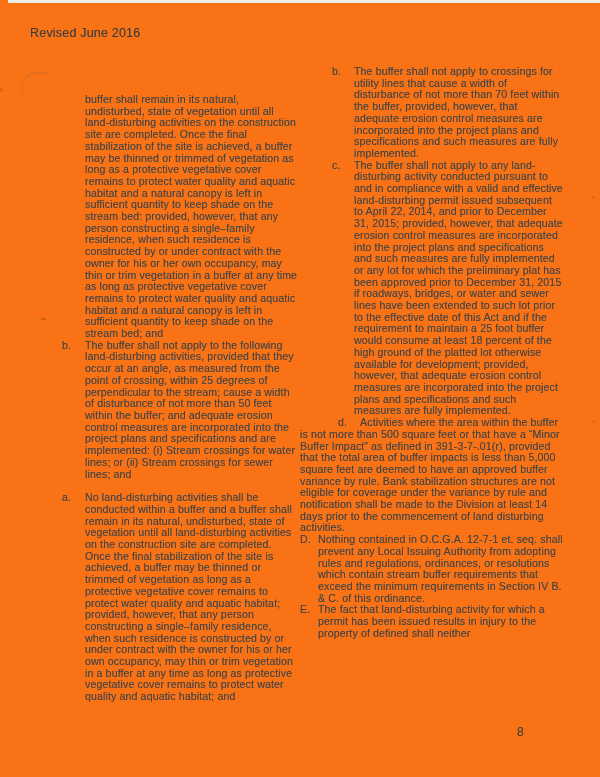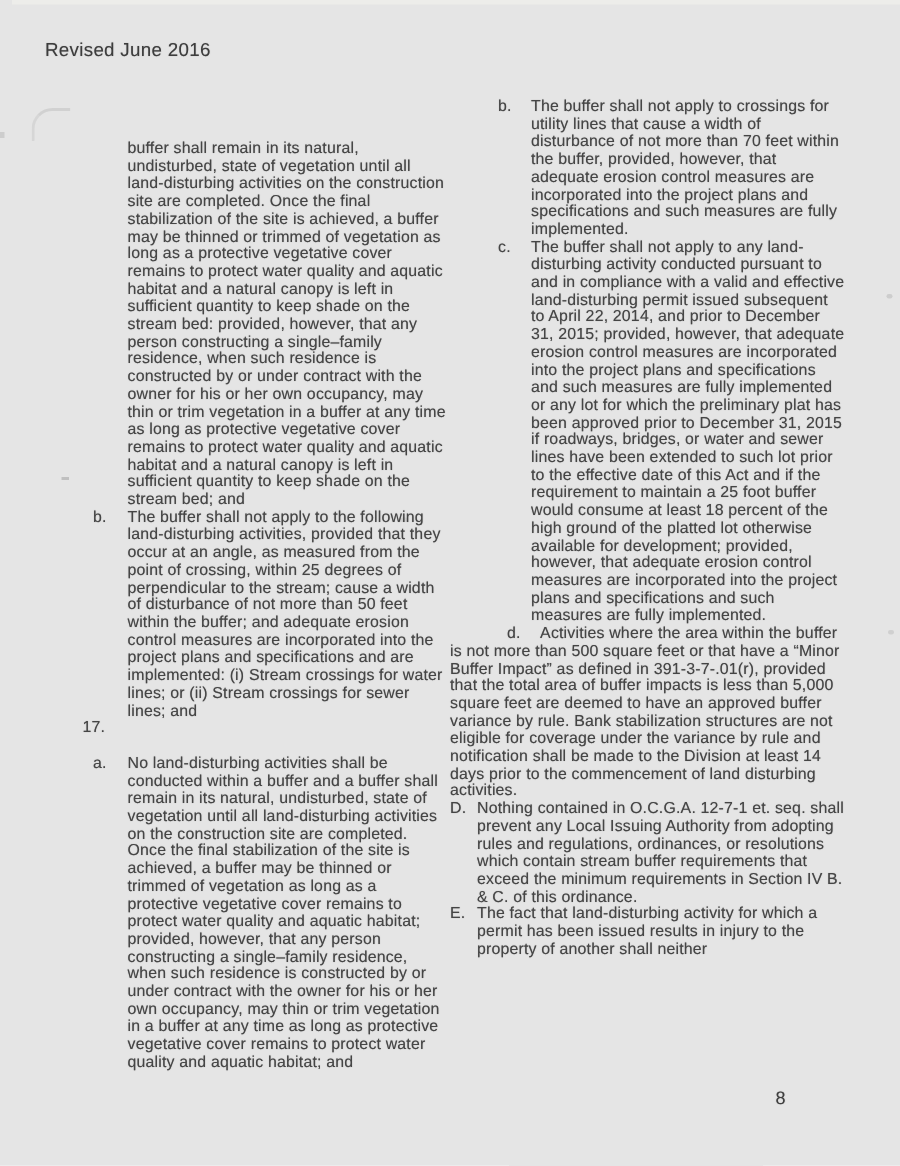--- a/index.html
+++ b/index.html
@@ -10,21 +10,21 @@
     width: 600px;
     height: 777px;
     position: relative;
     background: #ffffff;
     font-family: "Liberation Sans", sans-serif;
     overflow: hidden;
   }
   .page {
     position: absolute;
     inset: 0;
-    background: #e5e5e5;
+    background: #f97316;
     color: #454545;
   }
   
   .doc-text {
     font-size: 10.6px;
     line-height: 11.7px;
     letter-spacing: 0.12px;
     color: #454545;
     text-shadow: 0 0 0.6px rgba(70,70,70,0.55);
   }
@@ -108,23 +108,20 @@
 
     <div class="item cont">
       <div class="txt">buffer shall remain in its natural, undisturbed, state of vegetation until all land-disturbing activities on the construction site are completed. Once the final stabilization of the site is achieved, a buffer may be thinned or trimmed of vegetation as long as a protective vegetative cover remains to protect water quality and aquatic habitat and a natural canopy is left in sufficient quantity to keep shade on the stream bed: provided, however, that any person constructing a single–family residence, when such residence is constructed by or under contract with the owner for his or her own occupancy, may thin or trim vegetation in a buffer at any time as long as protective vegetative cover remains to protect water quality and aquatic habitat and a natural canopy is left in sufficient quantity to keep shade on the stream bed; and</div>
     </div>
 
     <div class="item">
       <span class="marker">b.</span>
       <div class="txt">The buffer shall not apply to the following land-disturbing activities, provided that they occur at an angle, as measured from the point of crossing, within 25 degrees of perpendicular to the stream; cause a width of disturbance of not more than 50 feet within the buffer; and adequate erosion control measures are incorporated into the project plans and specifications and are implemented: (i) Stream crossings for water lines; or (ii) Stream crossings for sewer lines; and</div>
     </div>
 
-    <div class="item item-17">
-      <span class="marker">17.</span>
-    </div>
 
     <div class="item item-a">
       <span class="marker">a.</span>
       <div class="txt">No land-disturbing activities shall be conducted within a buffer and a buffer shall remain in its natural, undisturbed, state of vegetation until all land-disturbing activities on the construction site are completed. Once the final stabilization of the site is achieved, a buffer may be thinned or trimmed of vegetation as long as a protective vegetative cover remains to protect water quality and aquatic habitat; provided, however, that any person constructing a single–family residence, when such residence is constructed by or under contract with the owner for his or her own occupancy, may thin or trim vegetation in a buffer at any time as long as protective vegetative cover remains to protect water quality and aquatic habitat; and</div>
     </div>
 
   </div>
 
   <div class="col col-right doc-text">
 
@@ -142,20 +139,20 @@
       <span class="marker-inline">d.</span><span>Activities where the area within the buffer is not more than 500 square feet or that have a “Minor Buffer Impact” as defined in 391-3-7-.01(r),  provided that the total area of buffer impacts is less than 5,000 square feet are deemed to have an approved buffer variance by rule.  Bank stabilization structures are not eligible for coverage under the variance by rule and notification shall be made to the Division at least 14 days prior to the commencement of land disturbing activities.</span>
     </div>
 
     <div class="item item-cap">
       <span class="marker">D.</span>
       <div class="txt">Nothing contained in O.C.G.A. 12-7-1 et. seq. shall prevent any Local Issuing Authority from adopting rules and regulations, ordinances, or resolutions which contain stream buffer requirements that exceed the minimum requirements in Section IV B. &amp; C. of this ordinance.</div>
     </div>
 
     <div class="item item-cap">
       <span class="marker">E.</span>
-      <div class="txt">The fact that land-disturbing activity for which a permit has been issued results in injury to the property of another shall neither</div>
+      <div class="txt">The fact that land-disturbing activity for which a permit has been issued results in injury to the property of defined shall neither</div>
     </div>
 
   </div>
 
   <div class="page-number">8</div>
 
 </div>
 
 </body></html>

